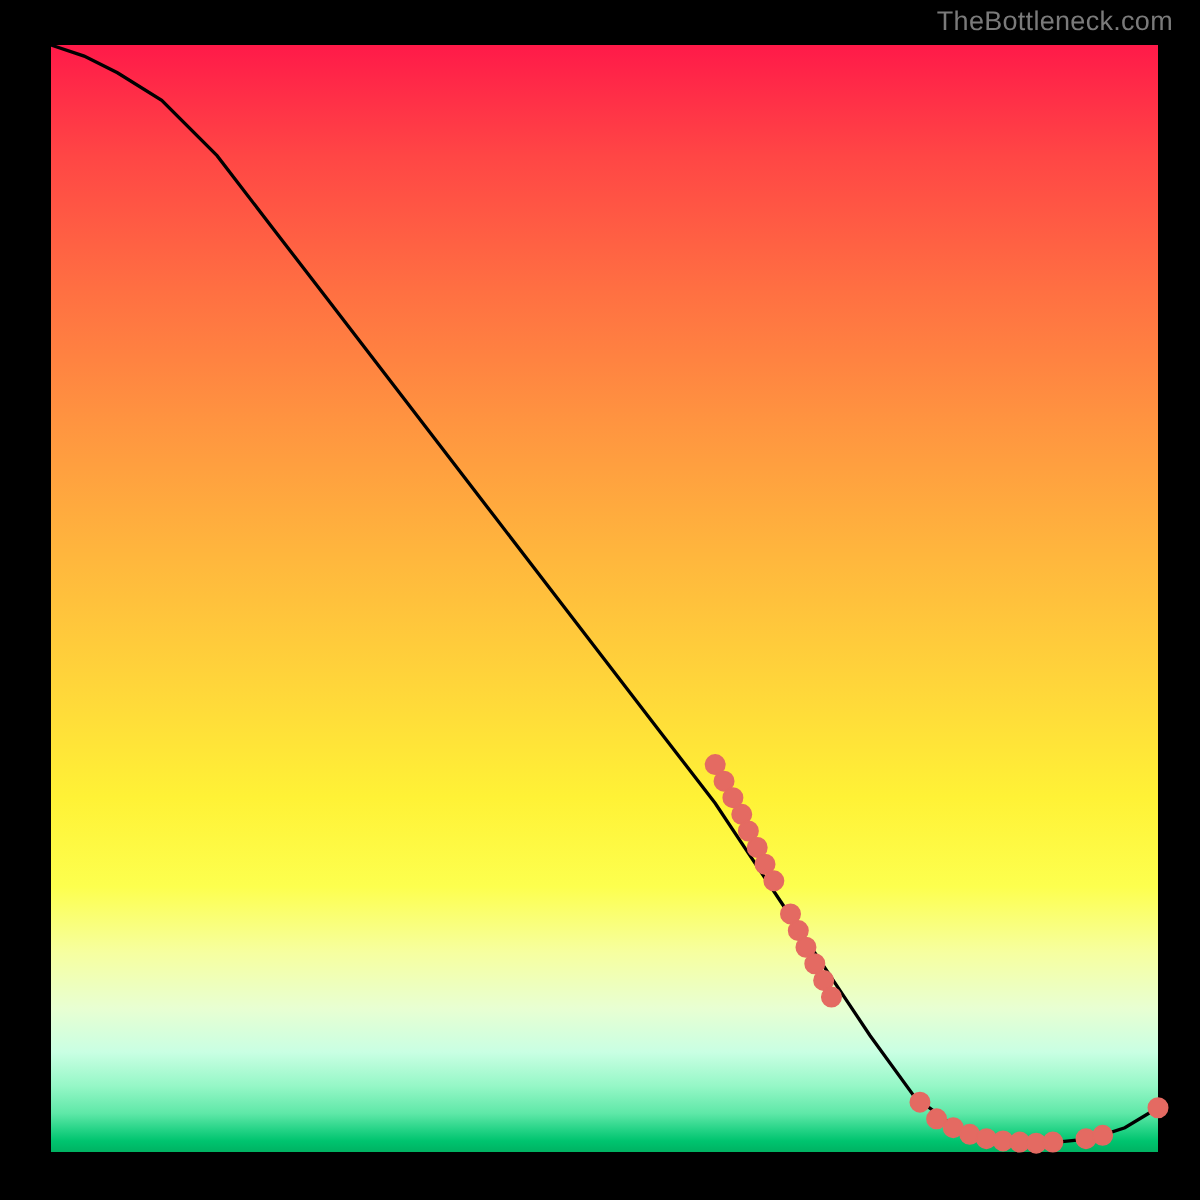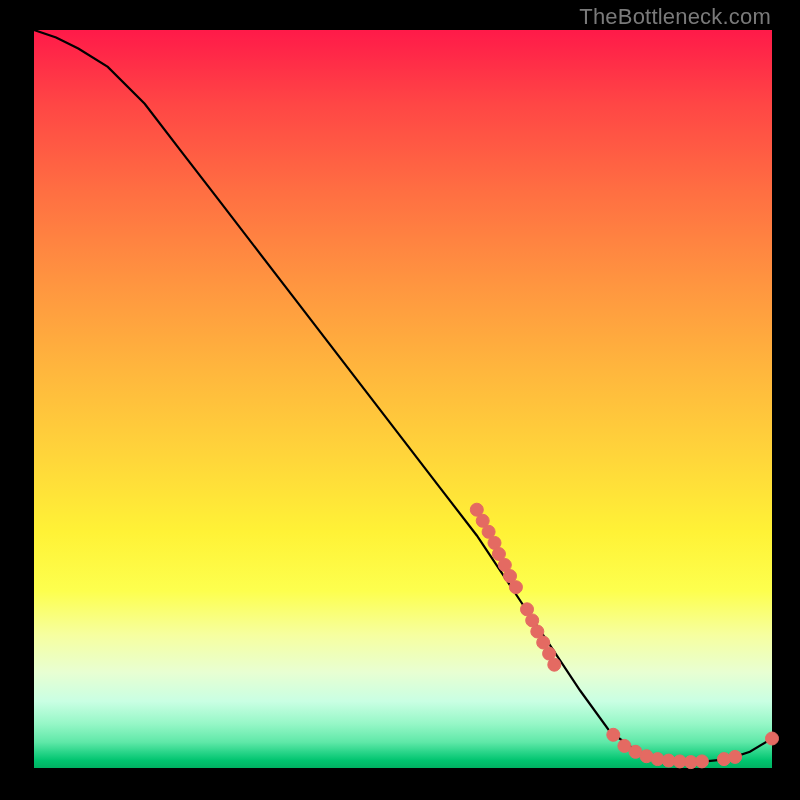--- a/index.html
+++ b/index.html
@@ -13,23 +13,23 @@
   }
   .frame {
     position: relative;
     width: 800px;
     height: 800px;
     background: #000;
   }
   .watermark {
     position: absolute;
     top: 4px;
-    right: 29px;
+    right: 18px;
     color: #7a7a7a;
-    font-size: 22px;
+    font-size: 18px;
     letter-spacing: 0.2px;
     font-weight: 500;
     z-index: 10;
   }
   .plot-area {
     position: absolute;
     left: 34px;
     top: 30px;
     width: 738px;
     height: 738px;

